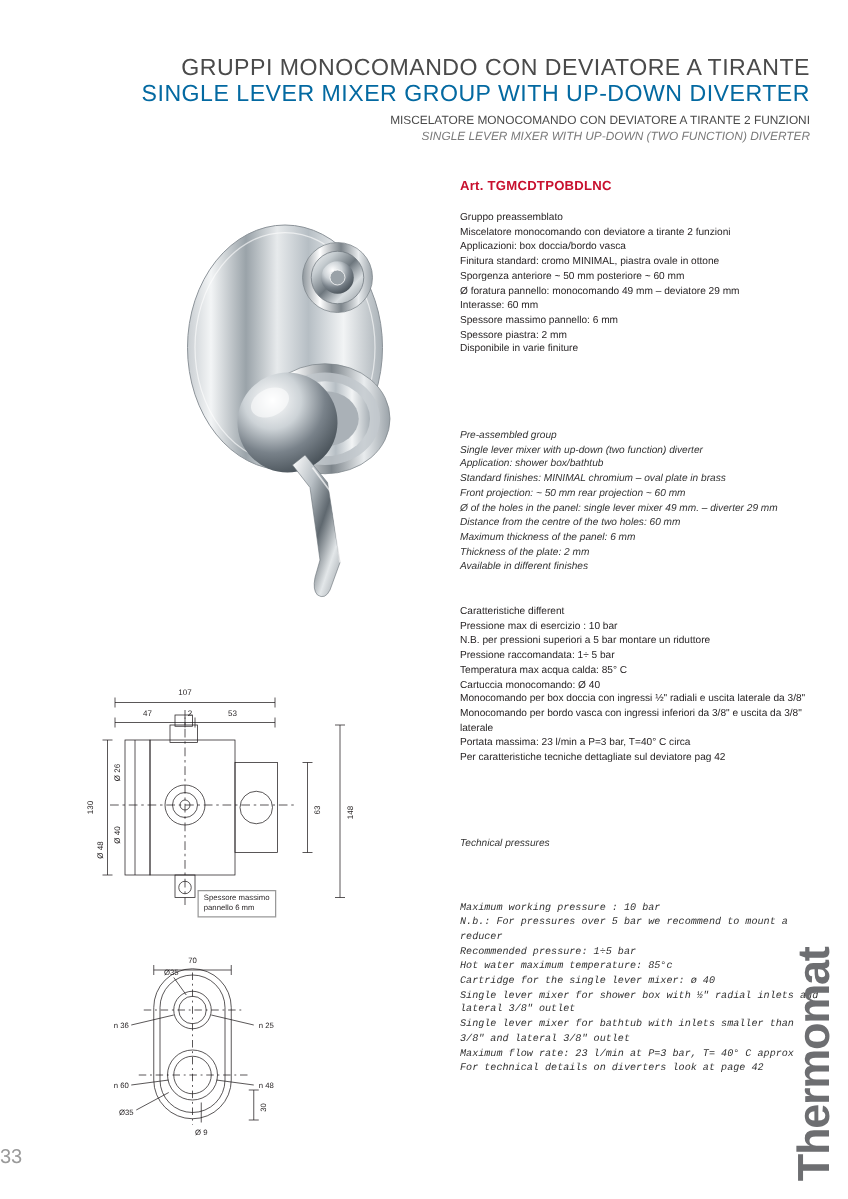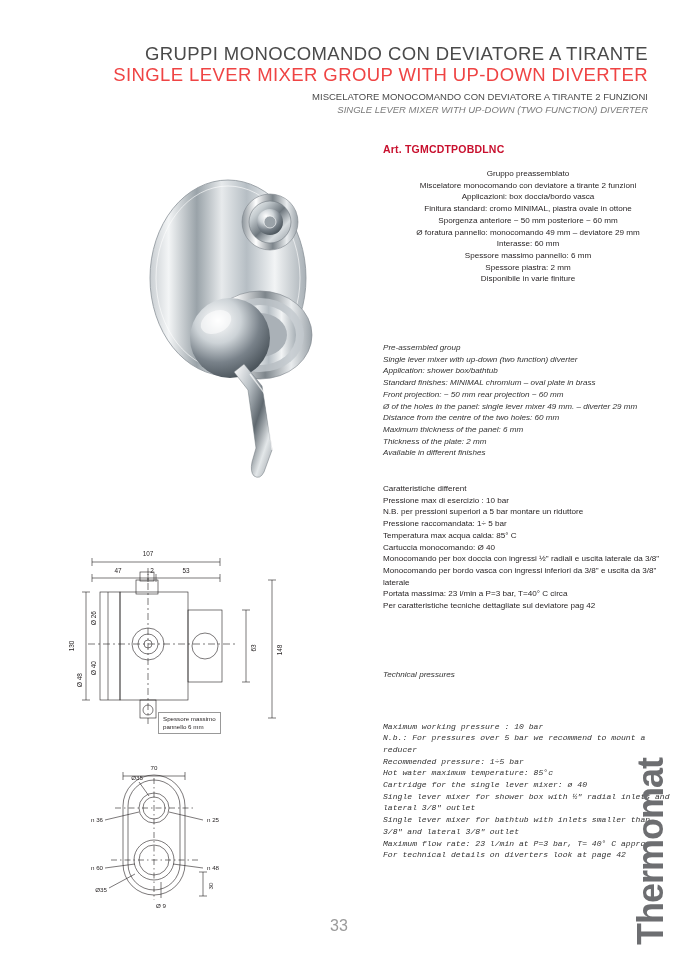--- a/index.html
+++ b/index.html
@@ -32,41 +32,41 @@
     font-size: 18.5px;
     letter-spacing: 0.4px;
     color: #4a4a4a;
     font-weight: 400;
     line-height: 20px;
     font-stretch: condensed;
   }
   .header .line2 {
     font-size: 18.5px;
     letter-spacing: 0.4px;
-    color: #ef4444;
+    color: #0369a1;
     font-weight: 400;
     line-height: 21px;
   }
   .header .line3 {
     font-size: 9.5px;
     color: #4a4a4a;
     line-height: 13px;
     margin-top: 5px;
   }
   .header .line4 {
     font-size: 9.5px;
     color: #7a7a7a;
     font-style: italic;
     line-height: 13px;
   }
 
   
   .right-col {
     position: absolute;
-    left: 383px;
+    left: 368px;
     top: 143px;
     width: 290px;
   }
   .art-code {
     color: #c8102e;
     font-weight: bold;
     font-size: 10.5px;
     margin-bottom: 13px;
     letter-spacing: 0.2px;
   }
@@ -118,21 +118,20 @@
     padding: 2px 4px;
     background: #fff;
   }
 
   
   .page-number {
     position: absolute;
     left: 0;
     right: 0;
     bottom: 24px;
-    text-align: center;
     font-size: 16px;
     color: #9a9a9a;
   }
   .brand-text {
     position: absolute;
     right: 6px;
     bottom: 14px;
     writing-mode: vertical-rl;
     transform: rotate(180deg);
     font-size: 36px;
@@ -220,21 +219,21 @@
       <circle cx="120" cy="188" r="40" fill="url(#sphereGrad)"></circle>
       <ellipse cx="106" cy="172" rx="16" ry="11" fill="#ffffff" opacity="0.55" transform="rotate(-25 106 172)"></ellipse>
 
       <path d="M134 214 L152 236 L162 300 L154 322 Q150 330 144 326 Q140 322 142 312 L146 298 L138 240 L124 222 Z" fill="url(#leverGrad)" stroke="#6d757b" stroke-width="0.5"></path>
       <path d="M140 224 L155 244 L162 300" fill="none" stroke="#ffffff" stroke-width="1.4" opacity="0.7"></path>
     </svg>
   </div>
 
   <div class="right-col">
     <div class="art-code">Art. TGMCDTPOBDLNC</div>
-    <div class="block" style="white-space: pre-line; text-align: center;">Gruppo preassemblato
+    <div class="block" style="white-space: pre-line;">Gruppo preassemblato
 Miscelatore monocomando con deviatore a tirante 2  funzioni
 Applicazioni: box doccia/bordo vasca
 Finitura standard: cromo MINIMAL, piastra ovale in ottone
 Sporgenza anteriore ~ 50 mm posteriore ~ 60 mm
 Ø foratura pannello: monocomando 49 mm – deviatore 29 mm
 Interasse: 60 mm
 Spessore massimo pannello: 6 mm
 Spessore piastra: 2 mm
 Disponibile in varie  finiture</div>
     <div class="spacer-md"></div>

